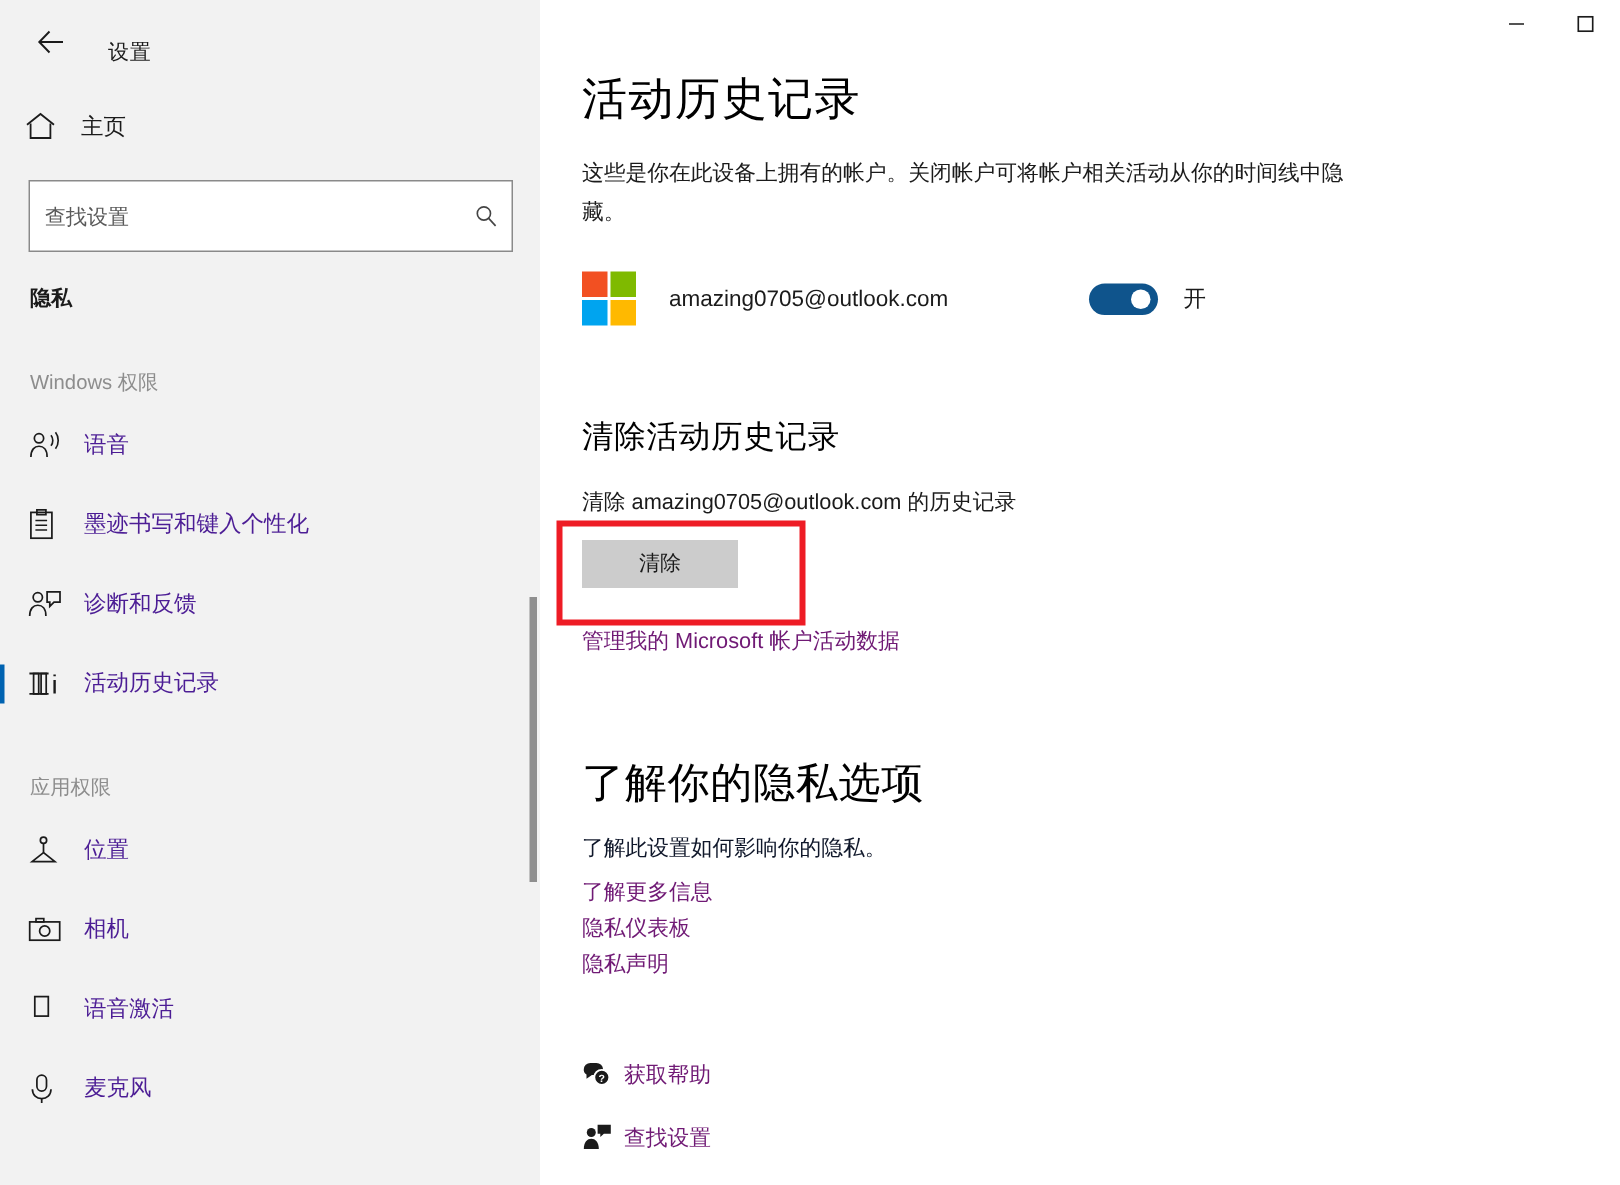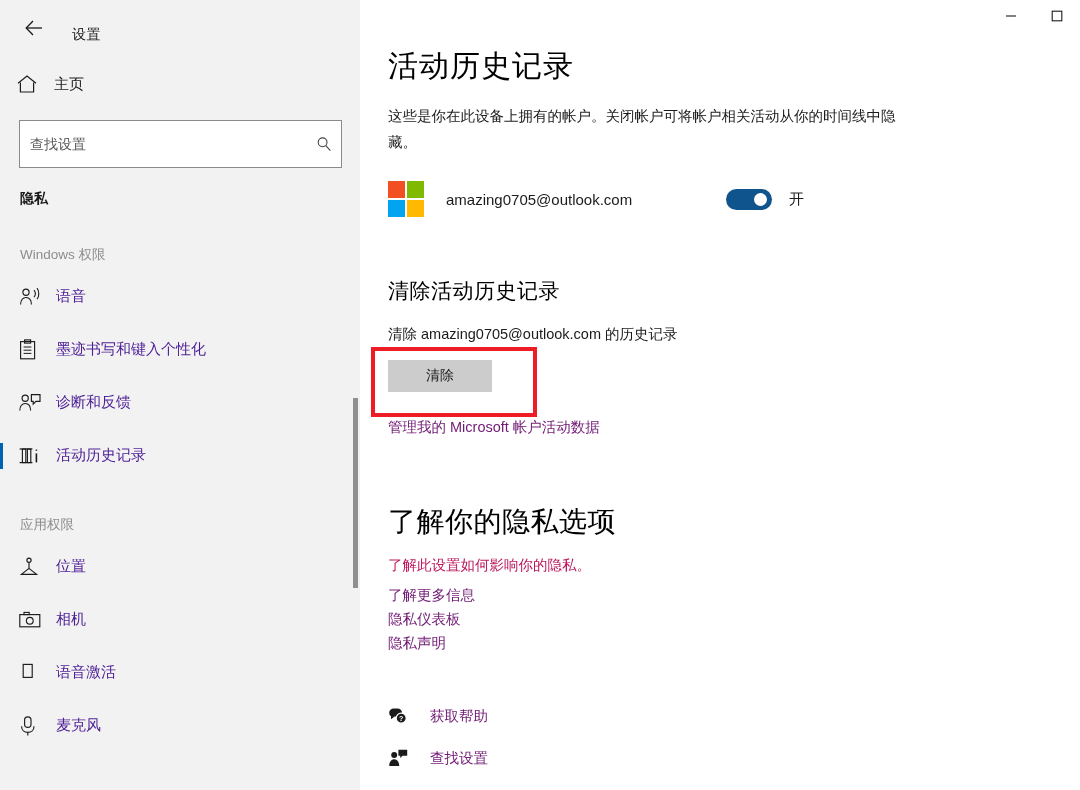--- a/index.html
+++ b/index.html
@@ -238,40 +238,40 @@
 
   h2.section-head2 {
     font-size: 28px;
     font-weight: normal;
     color: #000;
     margin-top: 66px;
     letter-spacing: .5px;
   }
   p.greytext {
     font-size: 14.5px;
-    color: #be185d;
+    color: #0f172a;
     margin-top: 15px;
   }
   .link-stack { margin-top: 10px; }
   .link-stack a.link { display: block; margin-bottom: 3px; line-height: 21px; }
 
   .footer-links { margin-top: 46px; }
   .footer-row {
     display: flex;
     align-items: center;
     height: 32px;
     margin-bottom: 10px;
     cursor: pointer;
     width: 150px;
   }
   .footer-row .ico {
     width: 28px; flex: 0 0 28px;
     display: flex; align-items: center; justify-content: flex-start;
   }
-  .footer-row a.link { margin-left: 14px; }
+  .footer-row a.link { }
 
   
   .side-scroll {
     position: absolute;
     top: 0; right: 2px;
     width: 5px;
     height: 790px;
     background: transparent;
   }
   .side-scroll .thumb {

